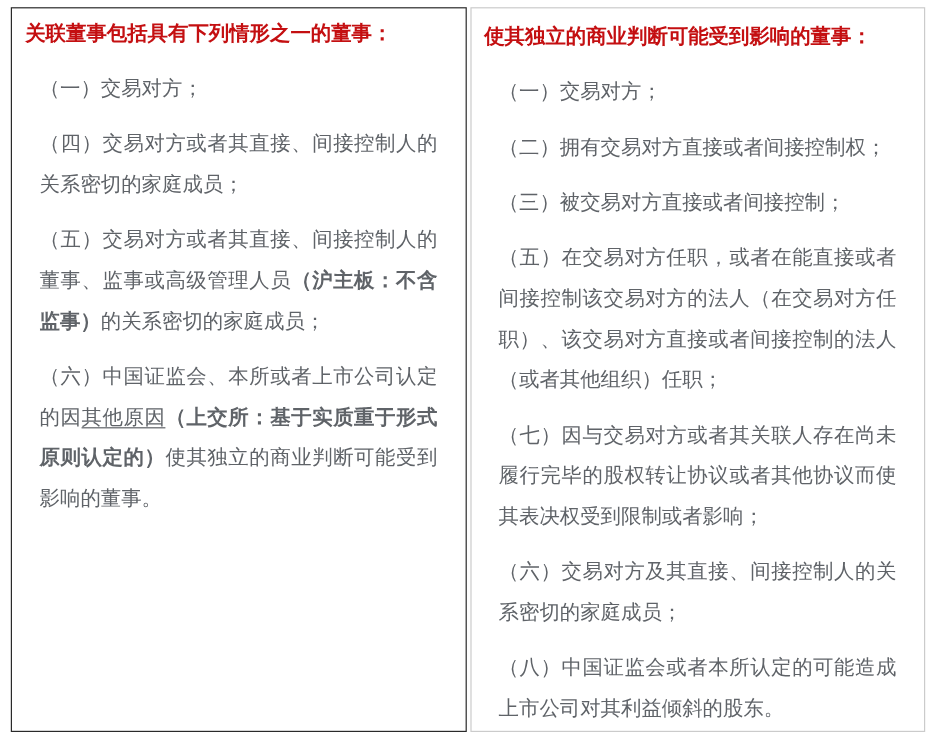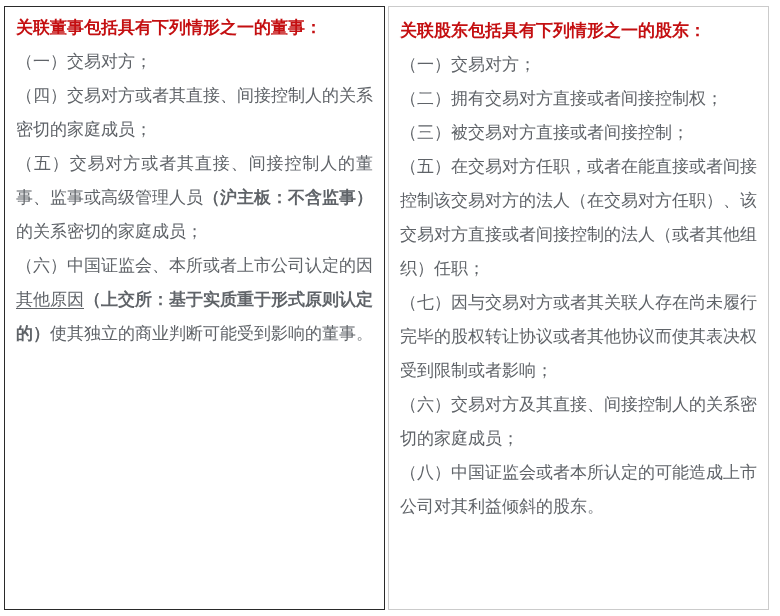--- a/index.html
+++ b/index.html
@@ -5,21 +5,21 @@
   html, body {
     margin: 0;
     padding: 0;
     background: var(--background, #ffffff);
     font-family: "Liberation Sans", "DejaVu Sans", sans-serif;
   }
   .page {
     width: 780px;
     height: 616px;
     box-sizing: border-box;
-    padding: 6px 4px;
+    padding: 6px 9px;
     display: flex;
     gap: 3px;
     align-items: stretch;
     background: var(--background, #ffffff);
   }
   .panel {
     width: 381px;
     box-sizing: border-box;
     padding: 4px 11px 12px 11px;
     background: var(--background, #ffffff);
@@ -28,21 +28,21 @@
   .panel-right { border: 1px solid var(--right-panel-border, #cbcbcb); padding-top: 7px; }
   .panel-title {
     margin: 0;
     font-size: 17px;
     line-height: 34px;
     font-weight: bold;
     color: var(--header-red, #c40f11);
     text-align: justify;
   }
   .panel p {
-    margin: 0;
+    margin: 12px;
     font-size: 17px;
     line-height: 34px;
     color: var(--body-text, #5f6368);
     text-align: justify;
   }
   .run-b { font-weight: bold; }
   .run-u { text-decoration: underline; text-underline-offset: 3px; }
 </style>
 </head>
 <body>
@@ -52,21 +52,21 @@
     <h2 class="panel-title">关联董事包括具有下列情形之一的董事：</h2>
     <div class="items">
         <p><span>（一）交易对方；</span></p>
         <p><span>（四）交易对方或者其直接、间接控制人的关系密切的家庭成员；</span></p>
         <p><span>（五）交易对方或者其直接、间接控制人的董事、监事或高级管理人员</span><span class="run-b">（沪主板：不含监事）</span><span>的关系密切的家庭成员；</span></p>
         <p><span>（六）中国证监会、本所或者上市公司认定的因</span><span class="run-u">其他原因</span><span class="run-b">（上交所：基于实质重于形式原则认定的）</span><span>使其独立的商业判断可能受到影响的董事。</span></p>
       </div>
   </section>
 
   <section class="panel panel-right">
-    <h2 class="panel-title">关联股东包括具有下列情形之一的股东：</h2>
+    <h2 class="panel-title">使其独立的商业判断可能受到影响的董事：</h2>
     <div class="items">
         <p><span>（一）交易对方；</span></p>
         <p><span>（二）拥有交易对方直接或者间接控制权；</span></p>
         <p><span>（三）被交易对方直接或者间接控制；</span></p>
         <p><span>（五）在交易对方任职，或者在能直接或者间接控制该交易对方的法人（在交易对方任职）、该交易对方直接或者间接控制的法人（或者其他组织）任职；</span></p>
         <p><span>（七）因与交易对方或者其关联人存在尚未履行完毕的股权转让协议或者其他协议而使其表决权受到限制或者影响；</span></p>
         <p><span>（六）交易对方及其直接、间接控制人的关系密切的家庭成员；</span></p>
         <p><span>（八）中国证监会或者本所认定的可能造成上市公司对其利益倾斜的股东。</span></p>
       </div>
   </section>

